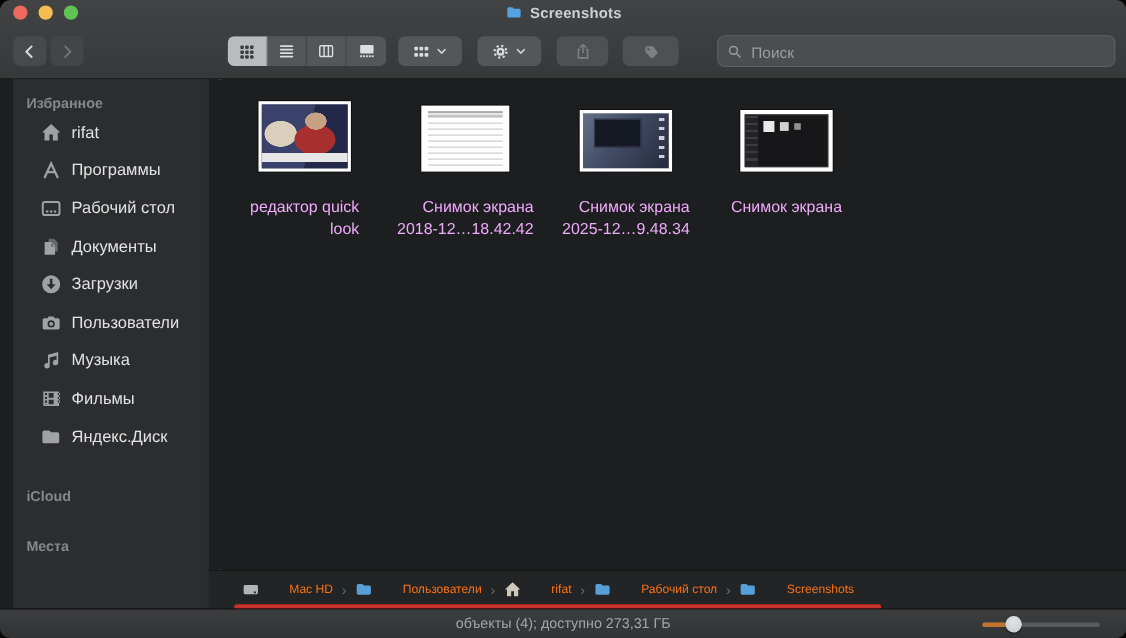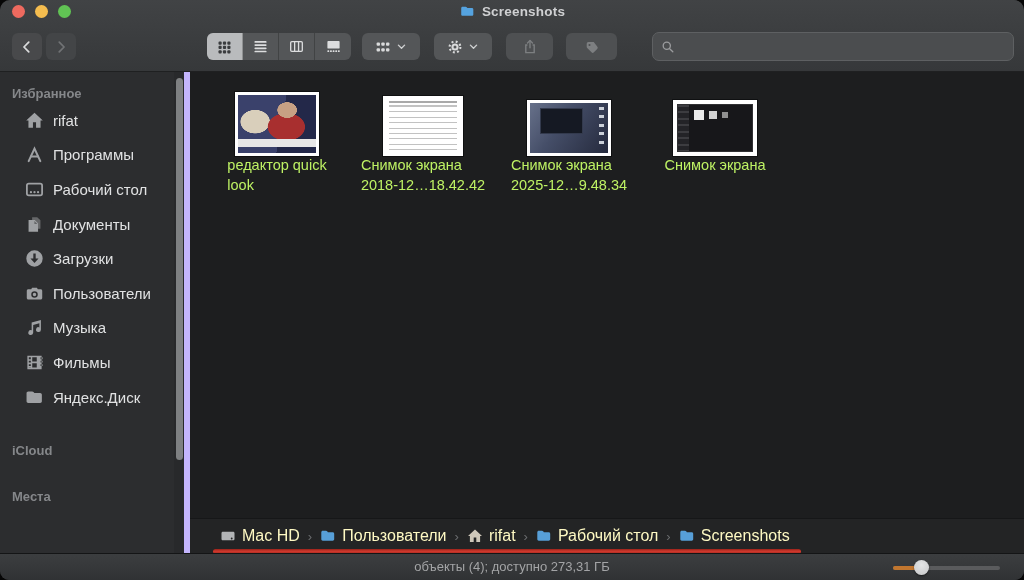--- a/index.html
+++ b/index.html
@@ -31,35 +31,35 @@
   .drop-btn .chev{width:11px;height:11px;color:#cfd0d1;}
   .dim-btn{color:#7d7f81;background:#4e5052;}
   .dim-btn .main-icn{width:16px;height:16px;}
 
   .search{position:absolute;left:652px;top:32px;width:362px;height:29px;border-radius:7px;background:#4b4d4f;border:1px solid #5e6062;box-sizing:border-box;}
   .search input{position:absolute;left:28px;top:0;width:320px;height:100%;background:transparent;border:none;outline:none;color:#e8e9ea;font-size:14px;font-family:inherit;}
   .search input::placeholder{color:#9b9c9e;}
   .search .icn{position:absolute;left:8px;top:6.5px;width:14px;height:14px;color:#9b9c9e;}
 
   
-  .sidebar{position:absolute;left:0;top:72px;width:190px;height:481px;background:#2c2d2f;border-right:6px solid #c4b5fd;box-sizing:border-box;overflow:hidden;}
+  .sidebar{position:absolute;left:12px;top:72px;width:190px;height:481px;background:#2c2d2f;border-right:3px solid #c4b5fd;box-sizing:border-box;overflow:hidden;}
   .side-list{padding-top:13px;}
   .side-header{height:18px;line-height:18px;padding-left:12px;font-size:13px;font-weight:bold;color:#85878a;}
   .side-header.gap{margin-top:28px;}
   .side-item{height:34.6px;display:flex;align-items:center;cursor:default;}
   .side-item .icn{width:19px;height:19px;margin-left:25px;margin-right:9px;color:#9fa1a4;flex:none;}
   .side-label{font-size:15px;color:#e1e2e3;white-space:nowrap;}
   .side-scroll{position:absolute;right:0;top:0;width:10px;height:100%;background:#28292b;}
   .side-thumb{position:absolute;right:1.5px;top:6px;width:7px;height:382px;border-radius:3.5px;background:#7e8082;}
 
   
   .content{position:absolute;left:190px;top:72px;right:0;height:446px;background:#1d1e1f;}
   .cell{position:absolute;top:16px;width:146px;display:flex;flex-direction:column;align-items:center;}
   .thumb-area{height:68px;display:flex;align-items:flex-end;}
-  .file-label{text-align:left;font-size:14.5px;line-height:19.5px;color:#bef264;}
+  .file-label{margin-top:24px;text-align:right;font-size:14.5px;line-height:19.5px;color:#f0abfc;}
 
   .thumb{box-sizing:border-box;background:#fff;box-shadow:0 0 0 1px rgba(0,0,0,.45);}
   .t-photo{width:84px;height:64px;padding:3px;}
   .ph-img{width:100%;height:100%;background-color:#262c4e;background-image:
     linear-gradient(0deg, transparent 0 10%, #e7e7e7 10% 24%, transparent 24%),
     radial-gradient(10px 8px at 63% 26%, #c7a184 96%, transparent),
     radial-gradient(19px 14px at 62% 55%, #a82f2f 96%, transparent),
     radial-gradient(15px 12px at 22% 46%, #d9cfbb 96%, transparent),
     linear-gradient(100deg, #3a416b 0 55%, #232849 55%);}
   .t-list{width:80px;height:60px;padding:5px 6px;}
@@ -73,21 +73,21 @@
   .win-img::before{content:"";position:absolute;left:0;top:0;width:11px;height:100%;background:repeating-linear-gradient(#3c3c40 0 2px, #232327 2px 6.5px);}
   .win-img::after{content:"";position:absolute;left:16px;top:5px;width:40px;height:10px;background:
     linear-gradient(#e9e9e9,#e9e9e9) 0 0/10px 10px no-repeat,
     linear-gradient(#d2d2d2,#d2d2d2) 15px 1px/8px 8px no-repeat,
     linear-gradient(#909090,#909090) 28px 2px/6px 6px no-repeat;}
 
   
   .pathbar{position:absolute;left:190px;right:0;top:518px;height:35px;background:#232425;border-top:1px solid #161718;box-sizing:border-box;display:flex;align-items:center;padding-left:30px;}
   .path-item{display:flex;align-items:center;gap:6px;}
   .path-item .icn{width:16px;height:16px;}
-  .path-label{font-size:16px;color:#fef9c3;white-space:nowrap;}
+  .path-label{font-size:11px;color:#f97316;white-space:nowrap;margin-left:21px;}
   .path-sep{color:#6a6c6e;font-size:13px;padding:0 8px;}
   .c-drive{color:#b2b4b6;} .c-bluefolder{color:#579fd8;} .c-home{color:#cfc8ba;}
 
   
   .red-line{position:absolute;left:213px;top:549px;width:588px;height:4.5px;border-radius:3px;background:linear-gradient(#97221a,#d13a2e 45%,#a3251d);}
 
   
   .statusbar{position:absolute;left:0;bottom:0;width:100%;height:27px;background:linear-gradient(#3c3e40,#303234);border-top:1px solid #141516;box-sizing:border-box;}
   .status-text{position:absolute;left:0;top:5px;width:100%;text-align:center;font-size:13px;color:#a3a4a6;}
   .slider-track{position:absolute;left:893px;top:12px;width:107px;height:3.5px;border-radius:2px;background:#5a5b5d;}
@@ -236,20 +236,21 @@
         </span>
     </div>
 
     <div class="search">
       <span class="icn">
           <svg viewBox="0 0 16 16">
             <circle cx="6.6" cy="6.6" r="4.1" fill="none" stroke="currentColor" stroke-width="1.5"></circle>
             <path d="m9.9 9.9 3.6 3.6" stroke="currentColor" stroke-width="1.5" stroke-linecap="round"></path>
           </svg>
         </span>
+      <input type="text" placeholder="Поиск" style="">
     </div>
   </div>
 
   <div class="sidebar">
     <div class="side-list" id="sidebar-list">
         <div class="side-header">Избранное</div>
         <div class="side-item">
           <span class="icn">
             <svg viewBox="0 0 16 16">
               <path fill-rule="evenodd" d="M8 1.4 15 7.9h-1.9V14H2.9V7.9H1L8 1.4zM6.7 9.4h2.6V14H6.7z"></path>

